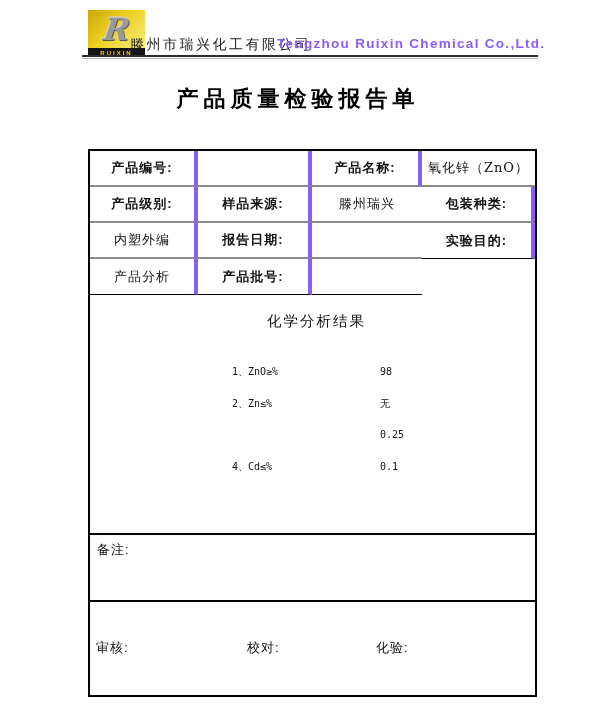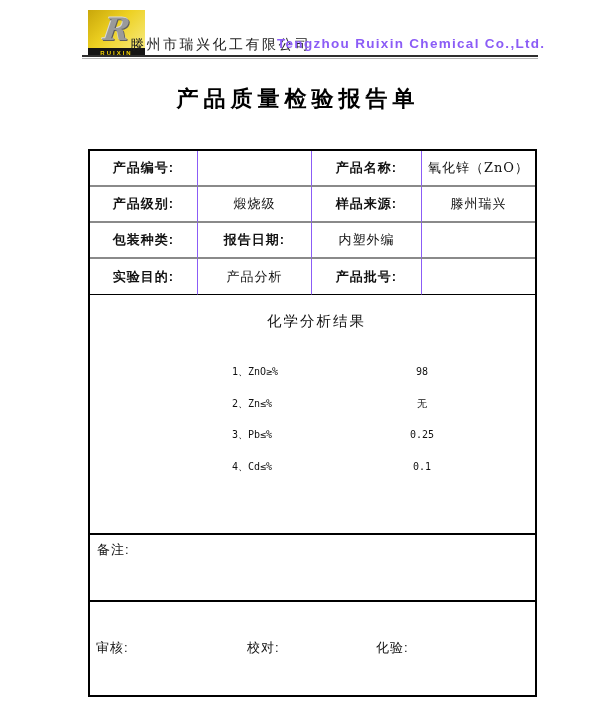--- a/index.html
+++ b/index.html
@@ -47,21 +47,21 @@
     font-size:22px;font-weight:bold;letter-spacing:5px;color:#000;
   }
   
   .report-table{
     position:absolute;left:88px;top:149px;width:449px;height:548px;
     border:2px solid #000;box-sizing:border-box;background:#fff;
   }
   .info-grid{display:grid;grid-template-columns:108px 114px 110px 1fr;}
   .cell{
     height:36px;display:flex;align-items:center;justify-content:center;
-    border-right:1px solid #8b5cf6;border-bottom:2px solid #8a8a8a;
+    border-right:4px solid #8b5cf6;border-bottom:2px solid #8a8a8a;
     box-sizing:border-box;font-size:13px;white-space:nowrap;overflow:hidden;
   }
   .cell.lastcol{border-right:none;}
   .cell.lastrow{border-bottom:1px solid #000;}
   .cell.lbl{font-weight:bold;letter-spacing:1px;}
   .cell.val{font-family:"DejaVu Serif","Liberation Serif",serif;letter-spacing:1px;}
   
   .analysis{
     position:relative;height:240px;border-bottom:2px solid #000;
     box-sizing:border-box;
@@ -69,21 +69,21 @@
   }
   .analysis-heading{
     margin:0;padding-top:17px;text-align:center;font-size:14.5px;
     font-weight:normal;letter-spacing:2px;
     font-family:"DejaVu Serif","Liberation Serif",serif;
   }
   .items{margin-top:25px;}
   .item{position:relative;height:31.5px;line-height:31.5px;
     font-family:"DejaVu Sans Mono","Liberation Mono",monospace;font-size:10px;}
   .item-label{position:absolute;left:134px;}
-  .item-value{position:absolute;left:282px;width:84px;text-align:center;}
+  .item-value{position:absolute;left:282px;width:84px;}
   
   .remarks{
     height:67px;border-bottom:2px solid #000;box-sizing:border-box;
     padding:6px 0 16px 7px;font-size:13px;letter-spacing:1px;
   }
   
   .signatures{position:relative;height:70px;font-size:13px;letter-spacing:1px;}
   .sig{position:absolute;top:38px;line-height:16px;}
   .sig.review{left:6px;}
   .sig.proofread{left:157px;}
@@ -111,48 +111,46 @@
   <div class="report-table">
 
     <div class="info-grid">
 
       <div class="cell lbl">产品编号:</div>
       <div class="cell val"></div>
       <div class="cell lbl">产品名称:</div>
       <div class="cell val lastcol">氧化锌（ZnO）</div>
 
       <div class="cell lbl">产品级别:</div>
-      <div class="cell val">煅烧级</div>
       <div class="cell lbl">样品来源:</div>
       <div class="cell val lastcol">滕州瑞兴</div>
 
       <div class="cell lbl">包装种类:</div>
+      <div class="cell val">内塑外编</div>
       <div class="cell lbl">报告日期:</div>
-      <div class="cell val">内塑外编</div>
       <div class="cell val lastcol"></div>
 
       <div class="cell lbl lastrow">实验目的:</div>
       <div class="cell val lastrow">产品分析</div>
       <div class="cell lbl lastrow">产品批号:</div>
       <div class="cell val lastcol lastrow"></div>
     </div>
 
     <div class="analysis">
       <div class="analysis-heading">化学分析结果</div>
       <div class="items">
         <div class="item">
           <span class="item-label">1、ZnO≥%</span>
           <span class="item-value">98</span>
         </div>
         <div class="item">
           <span class="item-label">2、Zn≤%</span>
           <span class="item-value">无</span>
         </div>
         <div class="item">
-          <span class="item-label">3、Pb≤%</span>
           <span class="item-value">0.25</span>
         </div>
         <div class="item">
           <span class="item-label">4、Cd≤%</span>
           <span class="item-value">0.1</span>
         </div>
       </div>
     </div>
 
     <div class="remarks">

